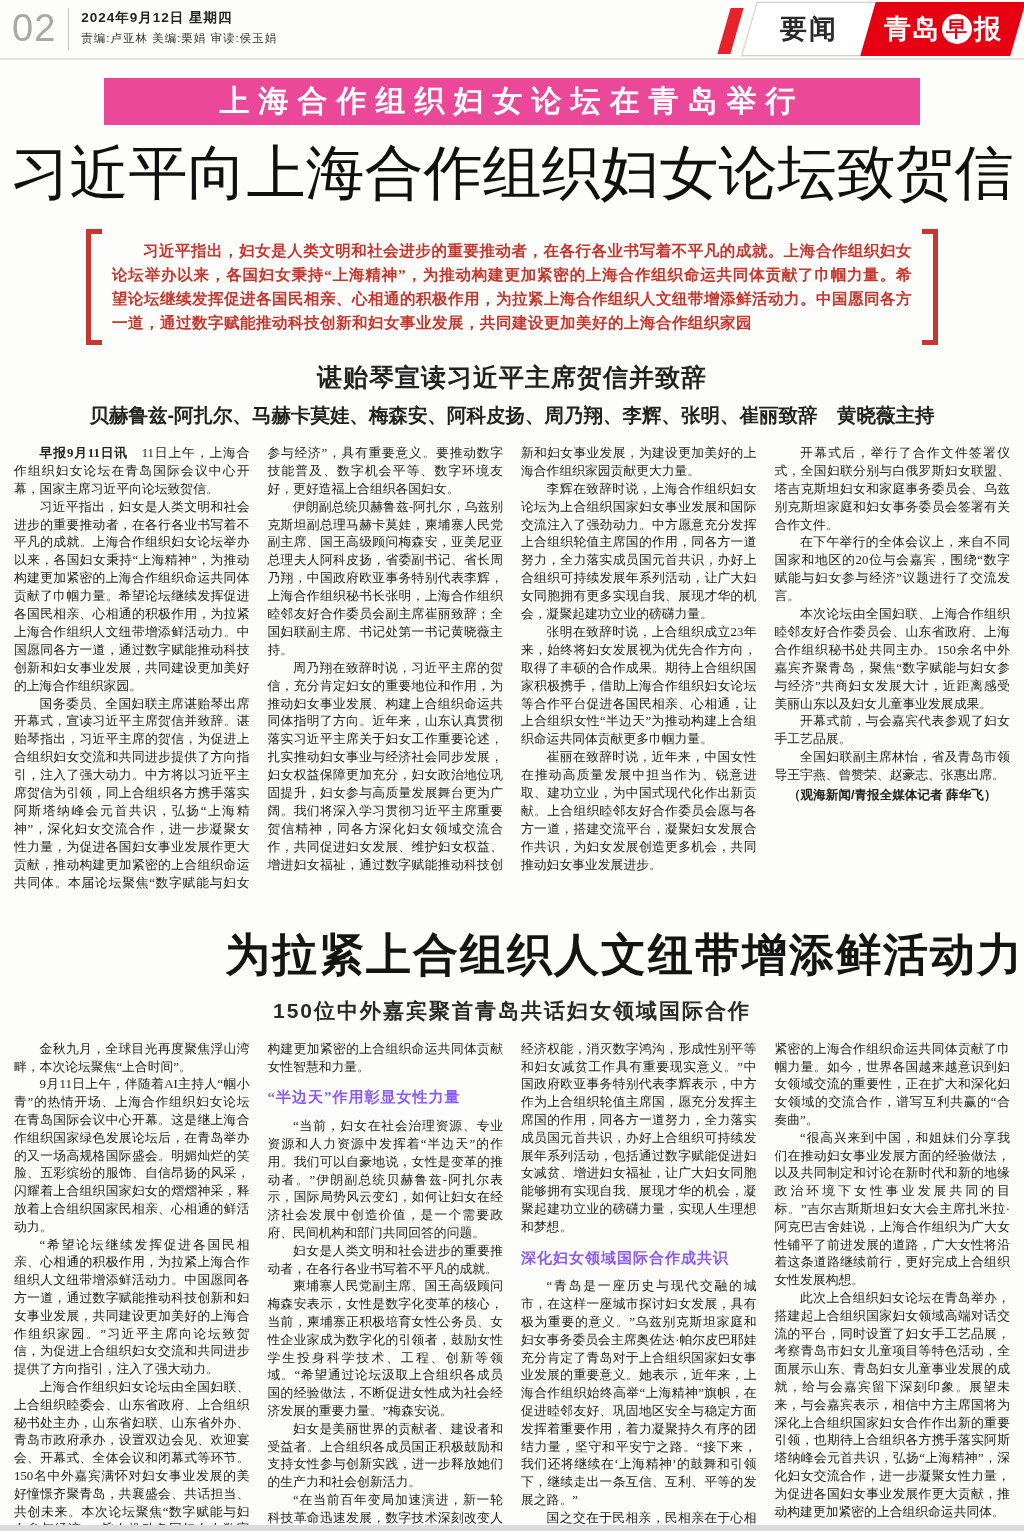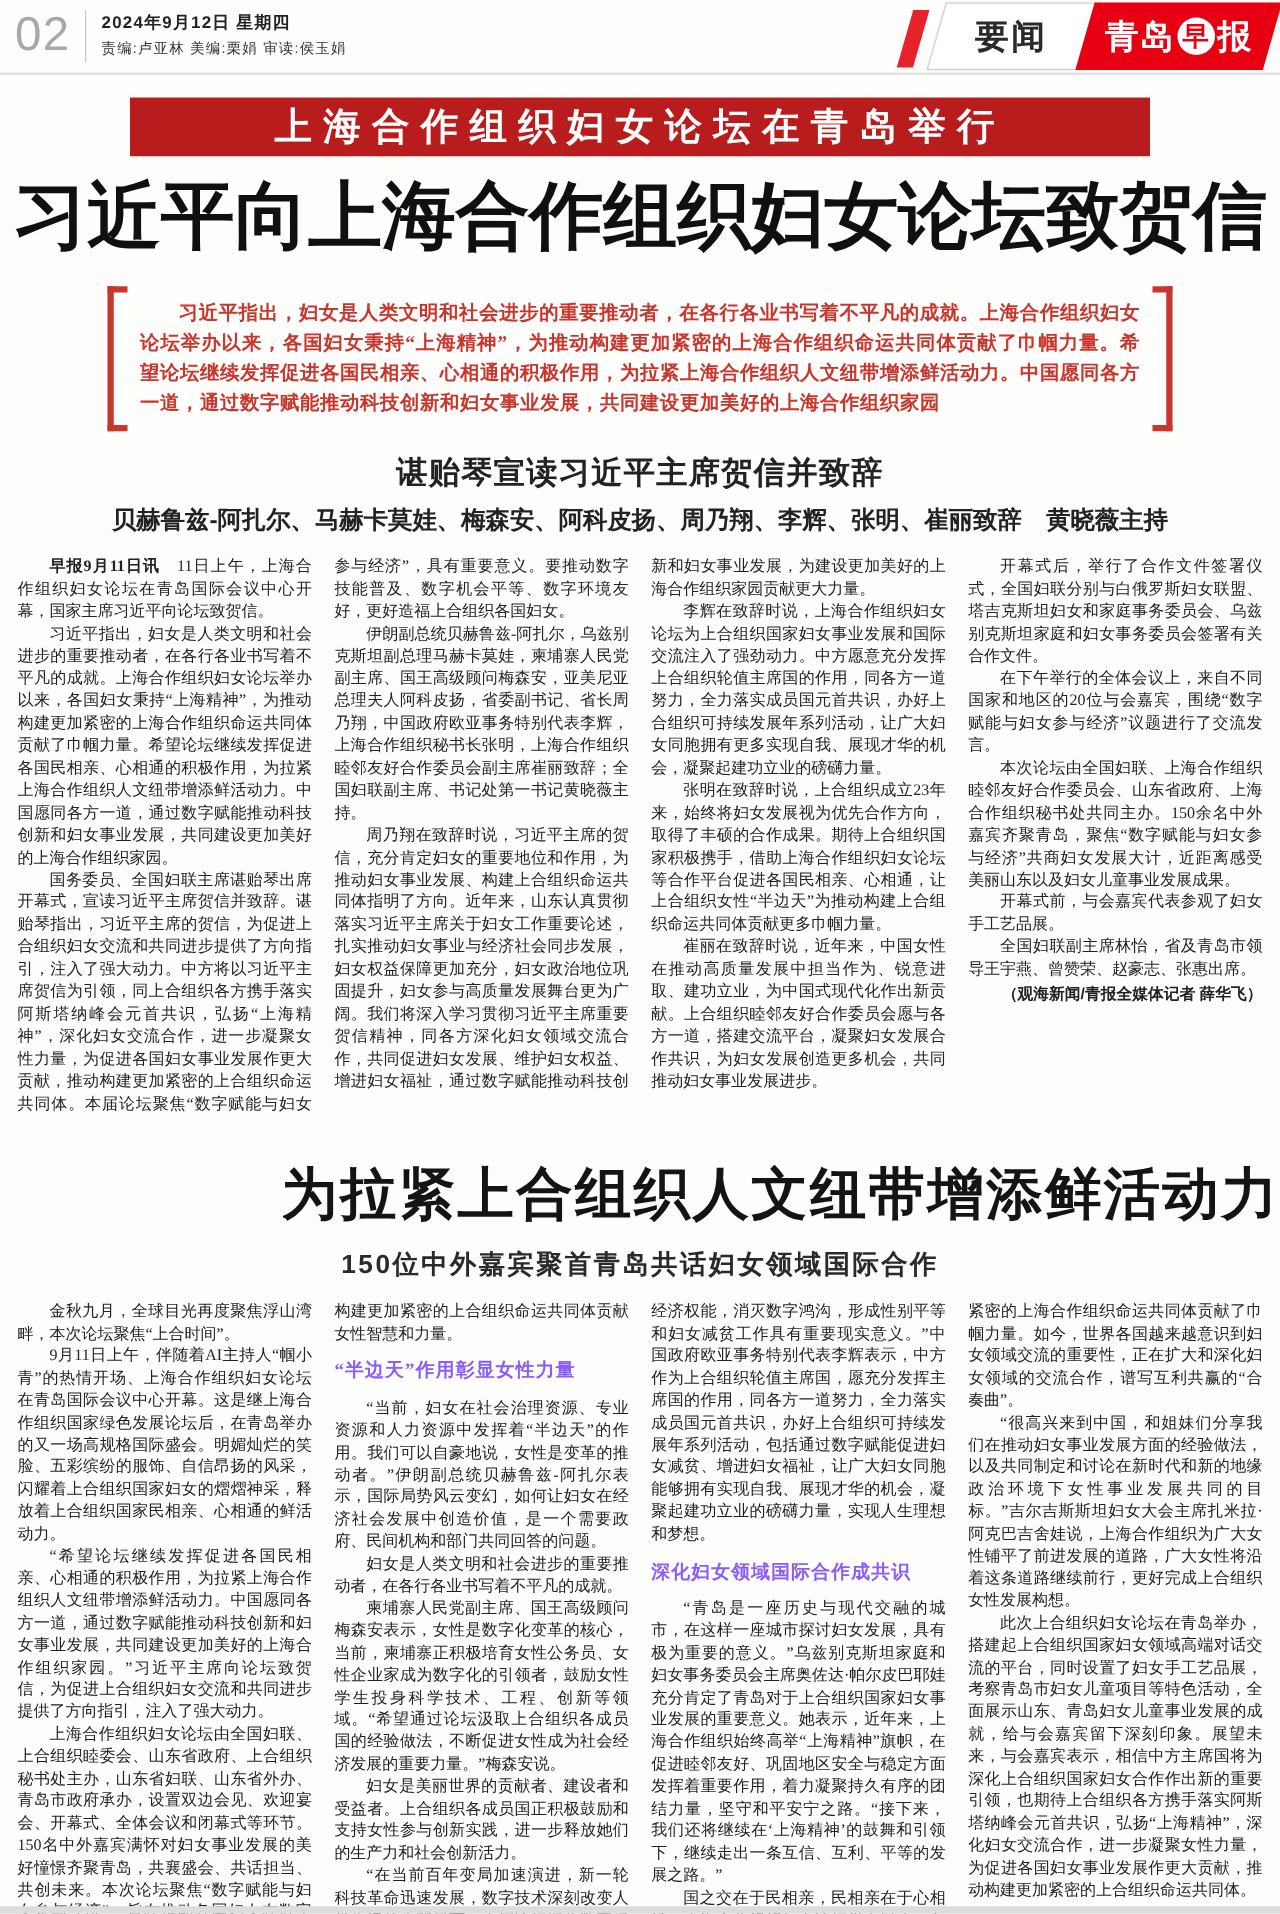--- a/index.html
+++ b/index.html
@@ -26,43 +26,43 @@
     display:flex; align-items:center; padding:0 30px; box-shadow:0 0 0 1px #f3f3f3; }
   .sec-box span { transform:skewX(16deg); font-size:27px; font-weight:bold; color:#2a2a2a; letter-spacing:2px; }
   .logo-box { background:#e60012; transform:skewX(-16deg); display:flex; align-items:center;
     padding:0 16px; margin-left:-1px; }
   .logo-inner { transform:skewX(16deg); color:#fff; font-size:27px; font-weight:900;
     display:flex; align-items:center; letter-spacing:1px; }
   .logo-circle { display:inline-flex; width:30px; height:30px; border-radius:50%;
     background:#fff; color:#e60012; align-items:center; justify-content:center;
     font-size:21px; font-weight:900; margin:0 2px; }
   
-  .banner { margin:30px 104px 0; height:47px; background:#b91c1c; color:#fff;
+  .banner { margin:30px 104px 0; height:47px; background:#ec4899; color:#fff;
     font-family:"Liberation Sans","DejaVu Sans",sans-serif;
     font-size:30px; font-weight:bold; letter-spacing:9px;
     display:flex; align-items:center; justify-content:center; }
   .headline1 { margin:10px 10px 16px; text-align:center; font-size:59px; line-height:1.32;
-    font-weight:700; color:#101010; letter-spacing:0;
+    font-weight:400; color:#101010; letter-spacing:0;
     font-family:"Liberation Sans","DejaVu Sans",sans-serif; }
   .quote-wrap { position:relative; margin:16px 86px 0; padding:10px 26px; }
   .bracket { position:absolute; top:0; bottom:0; width:16px; }
   .bracket-l { left:0; border-left:5px solid #c8372d; border-top:5px solid #c8372d; border-bottom:5px solid #c8372d; }
   .bracket-r { right:0; border-right:5px solid #c8372d; border-top:5px solid #c8372d; border-bottom:5px solid #c8372d; }
   .lead-quote { color:#c8372d; font-size:15.5px; line-height:24px; font-weight:600;
     text-align:justify; text-indent:2em; letter-spacing:0.5px; }
   .deck1 { margin-top:16px; text-align:center; font-size:25px; font-weight:bold; color:#222;
     font-family:"Liberation Sans","DejaVu Sans",sans-serif; letter-spacing:1px; }
   .deck2 { margin-top:8px; text-align:center; font-size:19.5px; font-weight:bold; color:#222;
     font-family:"Liberation Sans","DejaVu Sans",sans-serif; }
   .colbody { margin:16px 14px 0; column-gap:18px; column-fill:auto; column-count:4;
     text-align:justify; color:#222; overflow:hidden; }
   .body1 { height:452px; font-size:12.8px; line-height:17.9px; }
   .colbody p { text-indent:2em; margin:0; }
   .colbody p b { font-weight:bold;font-family:Liberation Serif, serif; }
-  .colbody .byline { text-indent:0; text-align:right; font-weight:bold; margin-top:2px;
+  .colbody .byline { text-indent:0; text-align:center; font-weight:bold; margin-top:2px;
     font-family:"Liberation Sans","DejaVu Sans",sans-serif; font-size:12.6px; }
   .col-subhead { font-family:Liberation Serif, serif;
     font-size:15px; font-weight:bold; color:#8b5cf6; margin:13px 0 11px; text-indent:0; letter-spacing:1px; }
   
   .article2 { margin-top:28px; }
   .headline2 { text-align:right; font-size:45px; font-weight:900; color:#141414;
     font-family:"Liberation Sans","DejaVu Sans",sans-serif; letter-spacing:2px; }
   .subtitle2 { margin-top:12px; text-align:center; font-size:21px; font-weight:bold; color:#2a2a2a;
     font-family:"Liberation Sans","DejaVu Sans",sans-serif; letter-spacing:2px; }
   .body2 { height:540px; font-size:12.8px; line-height:17.8px; }

